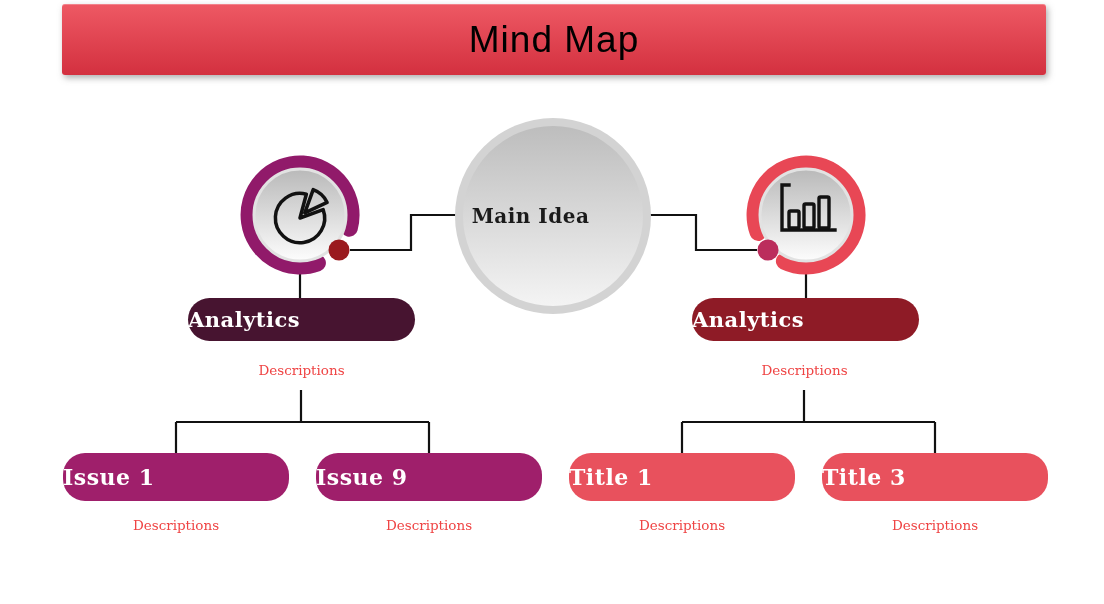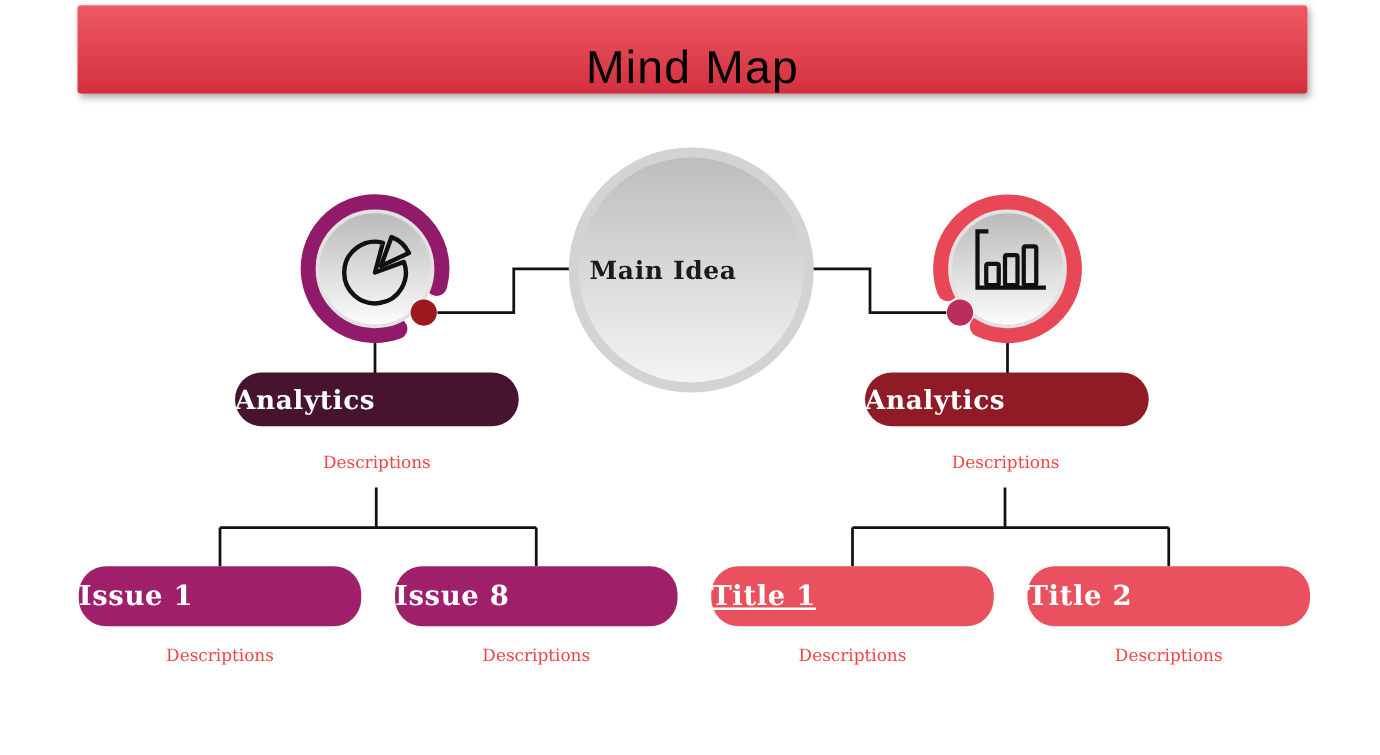--- a/index.html
+++ b/index.html
@@ -6,21 +6,21 @@
   body{width:1104px;height:604px;position:relative;overflow:hidden;
        font-family:"DejaVu Serif", serif;}
 
   .abs{position:absolute;}
 
   
   .header{
     left:62px;top:4px;width:984px;height:71px;border-radius:3px;
     background:linear-gradient(to bottom, var(--header_top,#EE5964), var(--header_bottom,#D3303F));
     box-shadow:2px 3px 6px rgba(110,110,110,.55), inset 0 1px 0 rgba(255,255,255,.25);
-    display:flex;align-items:flex-end;justify-content:center;
+    display:flex;align-items:center;justify-content:center;
   }
   .header-title{
     font-family:"Liberation Sans", sans-serif;
     font-size:37px;color:#000;letter-spacing:1px;font-weight:500;
   }
 
   
   svg.canvas{left:0;top:0;width:1104px;height:604px;}
 
   
@@ -30,21 +30,21 @@
   }
   .pill{
     height:43px;border-radius:22px;display:flex;align-items:center;
     color:#fff;font-weight:bold;font-size:21px;letter-spacing:.5px;
   }
   .pill-branch-left{left:188px;top:298px;width:227px;background:var(--left_branch_pill,#471430);}
   .pill-branch-right{left:692px;top:298px;width:227px;background:var(--right_branch_pill,#8E1B26);}
   .pill-child{top:453px;width:226px;height:48px;font-size:22px;}
   .pill-child.l1{left:63px;background:var(--left_child_pill,#9F1F6B);}
   .pill-child.l2{left:316px;background:var(--left_child_pill,#9F1F6B);}
-  .pill-child.r1{left:569px;background:var(--right_child_pill,#E8515D);text-decoration:underline;}
+  .pill-child.r1{left:569px;background:var(--right_child_pill,#E8515D);}
   .pill-child.r2{left:822px;background:var(--right_child_pill,#E8515D);}
 
   .desc{
     text-align:center;font-size:13.5px;color:#ef4444;height:18px;
   }
   .desc-branch-left{left:188px;top:362px;width:227px;}
   .desc-branch-right{left:691px;top:362px;width:227px;}
   .desc-child{top:517px;width:226px;}
   .desc-child.l1{left:63px;}  .desc-child.l2{left:316px;}
   .desc-child.r1{left:569px;} .desc-child.r2{left:822px;}
@@ -114,25 +114,25 @@
   <span>Analytics</span>
 </div>
 
 <div class="abs desc desc-branch-left">Descriptions</div>
 <div class="abs desc desc-branch-right">Descriptions</div>
 
 <div class="abs pill pill-child l1">
   <span>Issue 1</span>
 </div>
 <div class="abs pill pill-child l2">
-  <span>Issue 8</span>
+  <span>Issue 9</span>
 </div>
 <div class="abs pill pill-child r1">
   <span>Title 1</span>
 </div>
 <div class="abs pill pill-child r2">
-  <span>Title 2</span>
+  <span>Title 3</span>
 </div>
 
 <div class="abs desc desc-child l1">Descriptions</div>
 <div class="abs desc desc-child l2">Descriptions</div>
 <div class="abs desc desc-child r1">Descriptions</div>
 <div class="abs desc desc-child r2">Descriptions</div>
 
 </body></html>

